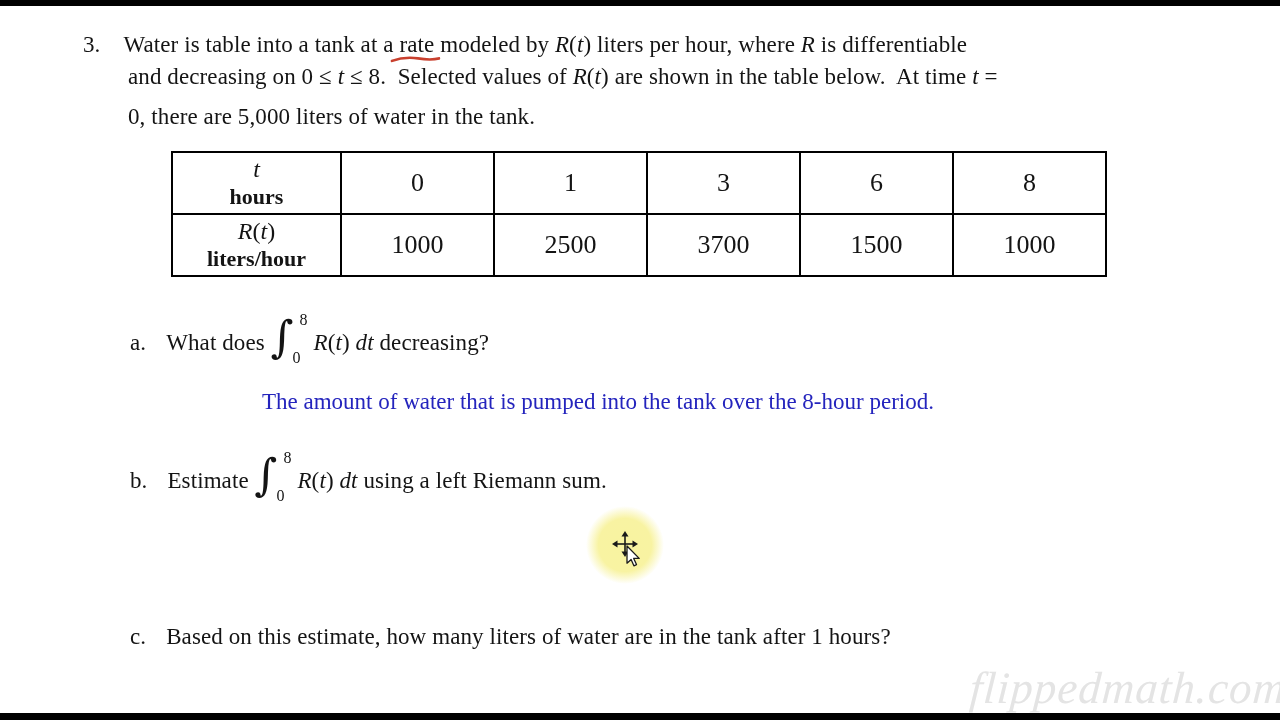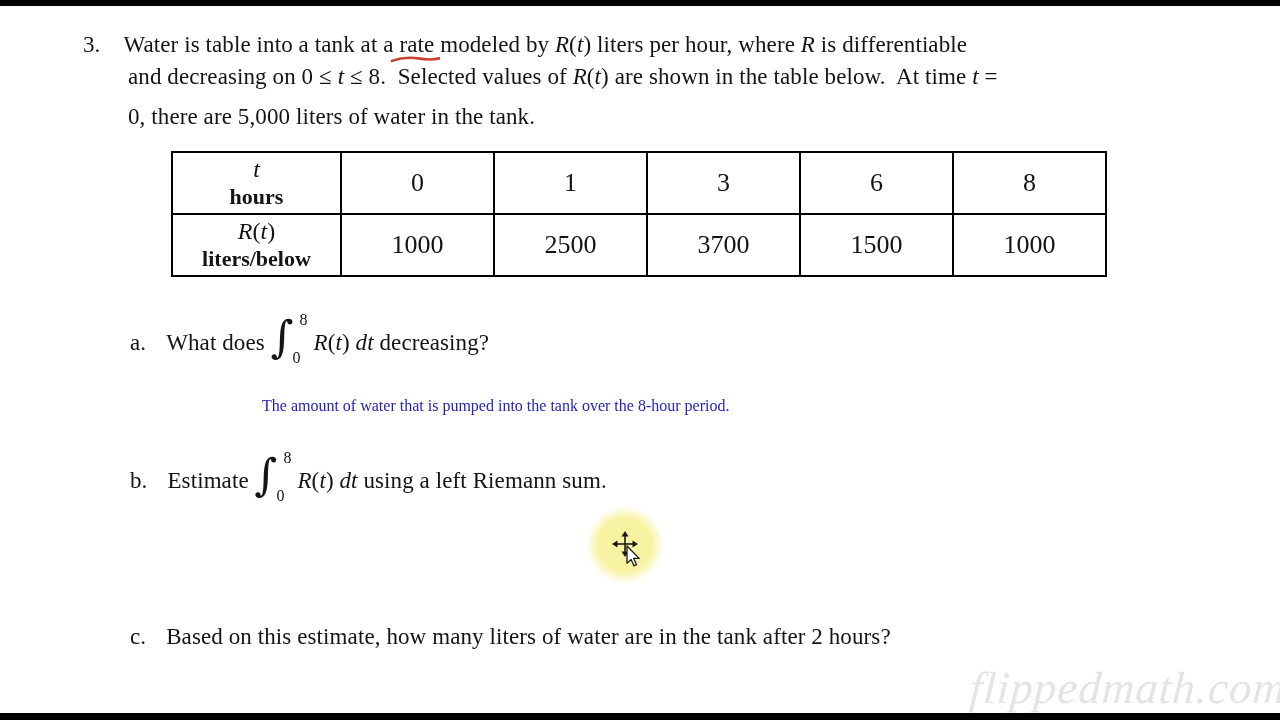--- a/index.html
+++ b/index.html
@@ -29,21 +29,21 @@
 
   
   .dtable{position:absolute;left:171px;top:151px;border-collapse:collapse;table-layout:fixed;}
   .dtable td{border:2px solid #000;text-align:center;vertical-align:middle;padding:0;height:60px;}
   .col-h{width:167px;}
   .col-v{width:151px;}
   .cell-val{font-size:26px;}
   .hdr-main{font-size:24px;line-height:27px;}
   .hdr-sub{font-size:22px;line-height:27px;font-weight:bold;}
 
-  .answer{position:absolute;left:262px;top:397px;font-size:16px;white-space:pre;}
+  .answer{position:absolute;left:262px;top:389px;font-size:23px;white-space:pre;}
 
   .glow{position:absolute;left:586px;top:506px;width:78px;height:78px;border-radius:50%;
     background:radial-gradient(circle closest-side,#f8f3a0 0%,#f8f3a2 68%,rgba(248,243,162,0) 100%);}
   .cursvg{position:absolute;left:609px;top:529px;}
 
   .watermark{position:absolute;right:-6px;bottom:6px;font-size:45px;font-style:italic;
     letter-spacing:1px;transform:skewX(-4deg);white-space:pre;}
 </style>
 </head>
 <body>
@@ -66,38 +66,38 @@
     </td>
     <td class="col-v cell-val">0</td>
     <td class="col-v cell-val">1</td>
     <td class="col-v cell-val">3</td>
     <td class="col-v cell-val">6</td>
     <td class="col-v cell-val">8</td>
   </tr>
   <tr>
     <td class="col-h">
       <div class="hdr-main"><span class="it">R</span><span>(</span><span class="it">t</span><span>)</span></div>
-      <div class="hdr-sub">liters/below</div>
+      <div class="hdr-sub">liters/hour</div>
     </td>
     <td class="col-v cell-val">1000</td>
     <td class="col-v cell-val">2500</td>
     <td class="col-v cell-val">3700</td>
     <td class="col-v cell-val">1500</td>
     <td class="col-v cell-val">1000</td>
   </tr>
 </tbody>
   </table>
 
 <div class="line" style="left:130px;top:326px"><span class="qlabel">a.</span><span><span>What does </span><span class="intwrap"><span class="intsym">∫</span><span class="intsup">8</span><span class="intsub">0</span></span><span> </span><span class="it">R</span><span>(</span><span class="it">t</span><span>) </span><span class="it">dt</span><span> decreasing?</span></span></div>
 
 <div class="answer" style="color: rgb(36, 36, 189);">The amount of water that is pumped into the tank over the 8-hour period.</div>
 
 <div class="line" style="left:130px;top:464px"><span class="qlabel">b.</span><span><span>Estimate </span><span class="intwrap"><span class="intsym">∫</span><span class="intsup">8</span><span class="intsub">0</span></span><span> </span><span class="it">R</span><span>(</span><span class="it">t</span><span>) </span><span class="it">dt</span><span> using a left Riemann sum.</span></span></div>
 
-<div class="line" style="left:130px;top:622px"><span class="qlabel">c.</span><span><span>Based on this estimate, how many liters of water are in the tank after 2 hours?</span></span></div>
+<div class="line" style="left:130px;top:622px"><span class="qlabel">c.</span><span><span>Based on this estimate, how many liters of water are in the tank after 1 hours?</span></span></div>
 
 <div class="glow"></div>
 <svg class="cursvg" width="44" height="46" viewBox="0 0 44 46">
   <g stroke="#1a1a1a" stroke-width="1.6" fill="none">
     <line x1="7" y1="15" x2="25" y2="15"></line>
     <line x1="16" y1="6" x2="16" y2="24"></line>
   </g>
   <g fill="#1a1a1a">
     <polygon points="3,15 8.5,11.5 8.5,18.5"></polygon>
     <polygon points="29,15 23.5,11.5 23.5,18.5"></polygon>

